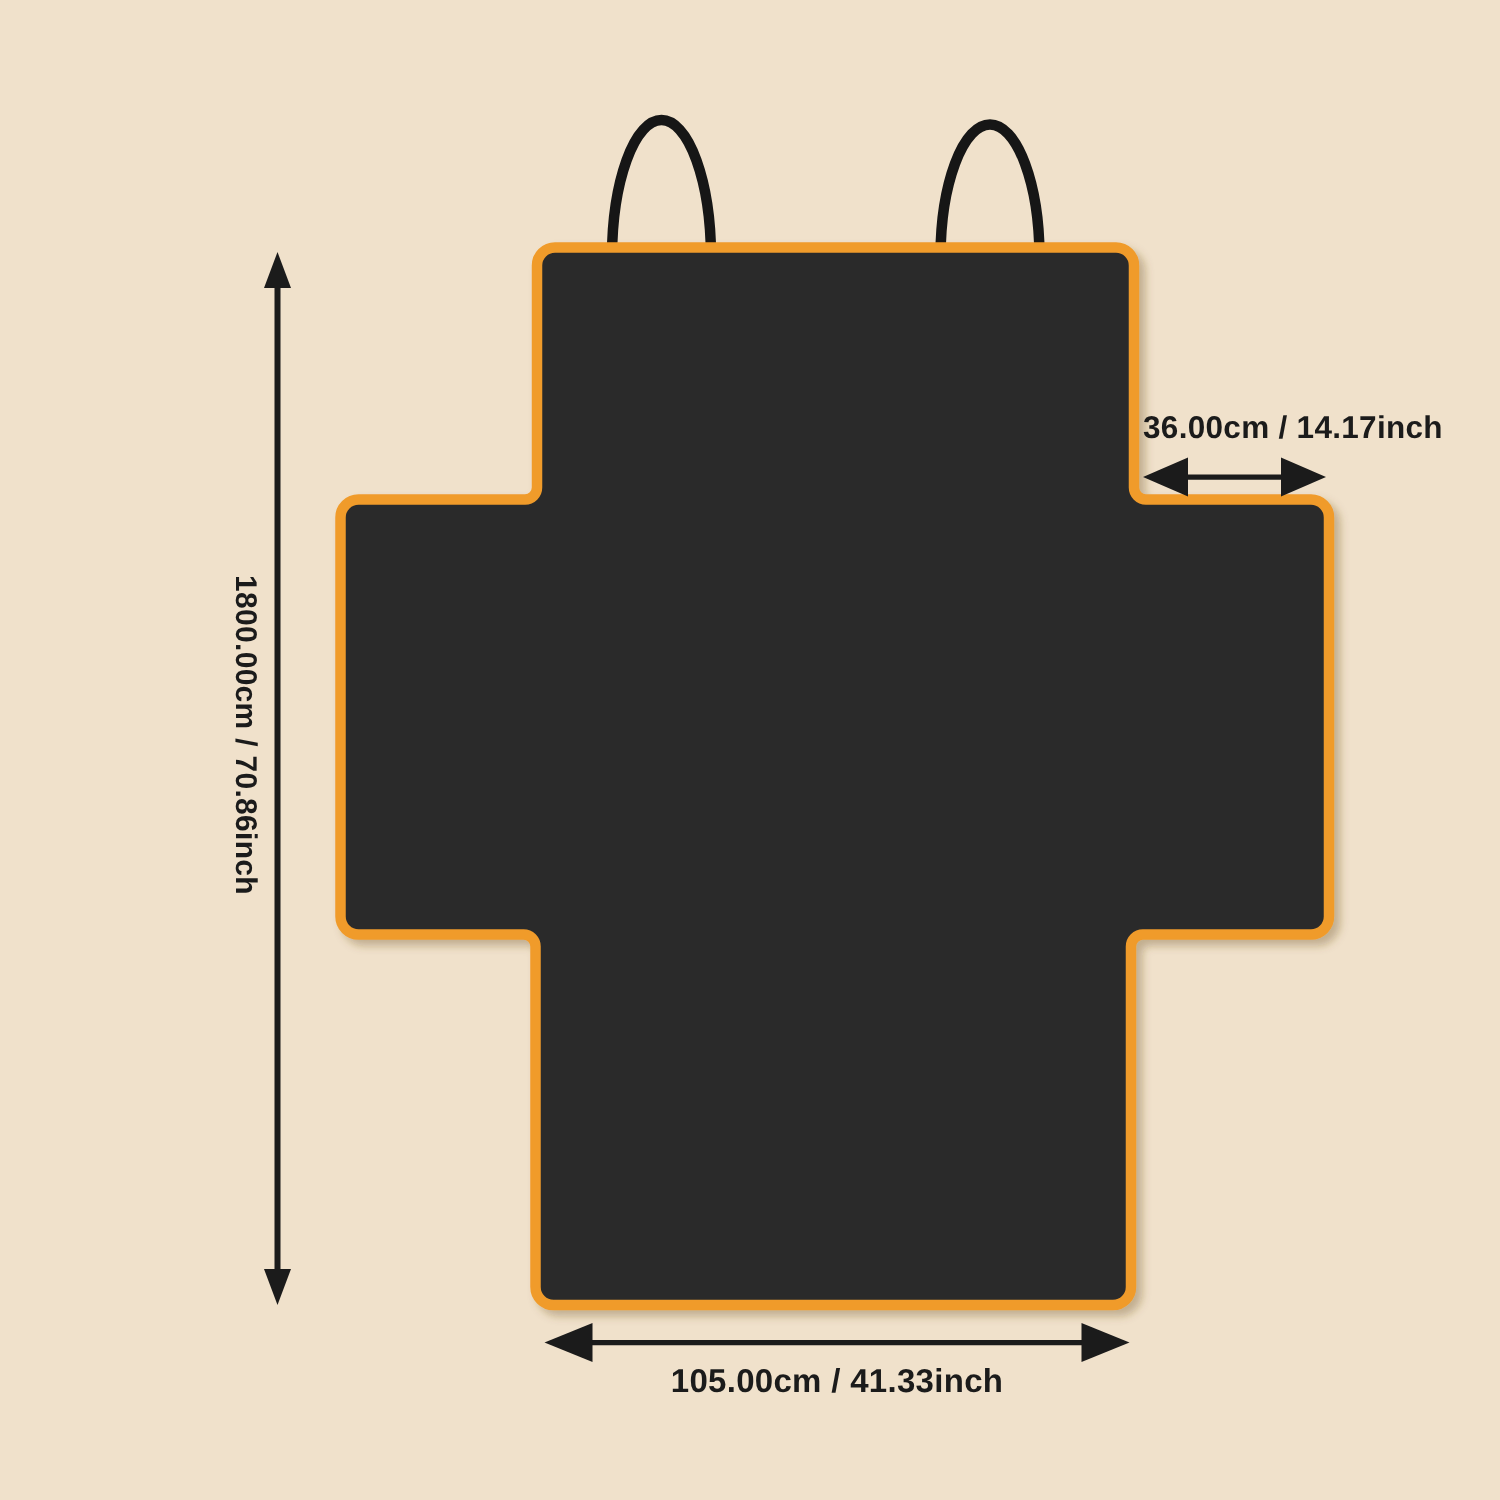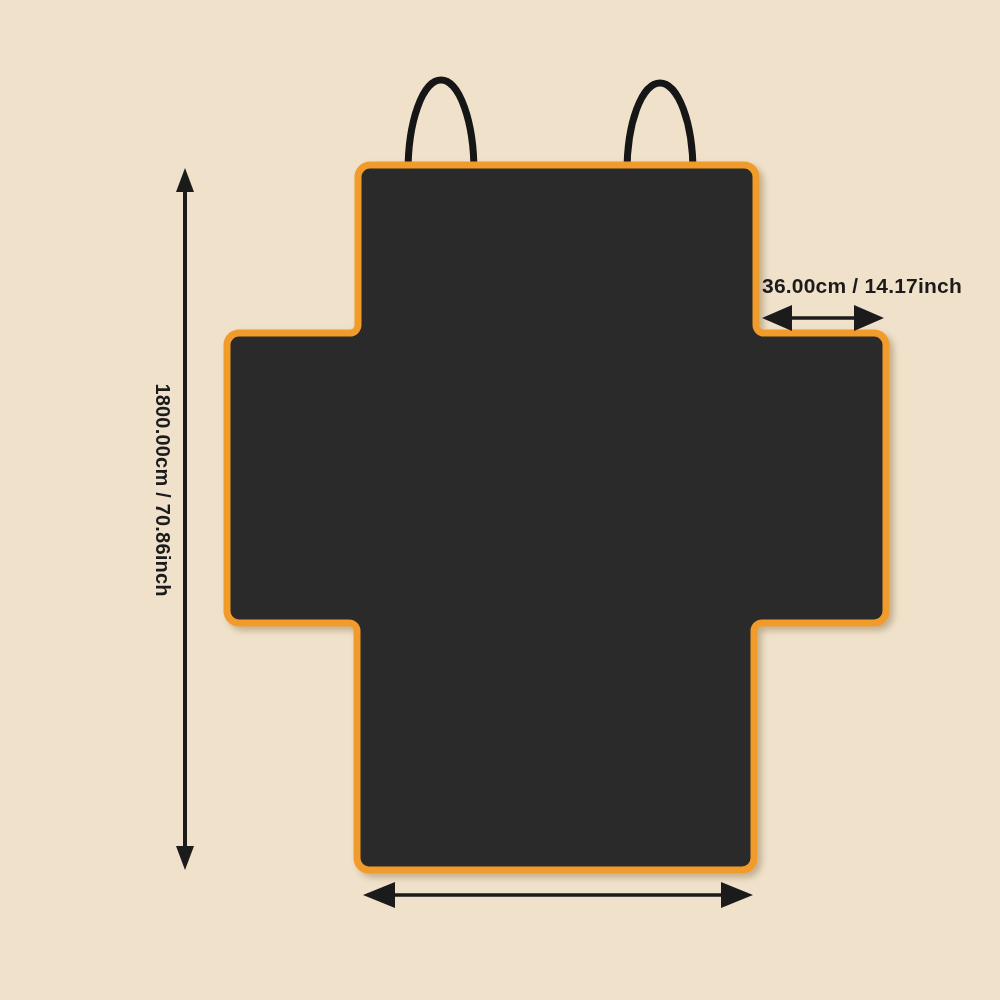--- a/index.html
+++ b/index.html
@@ -91,14 +91,15 @@
       <line x1="392" y1="895" x2="724" y2="895" stroke-width="3.5"></line>
       <polygon points="363,895 395,882 395,908" stroke="none"></polygon>
       <polygon points="753,895 721,882 721,908" stroke="none"></polygon>
     </g>
   </svg>
 
   <div class="dim-label height">1800.00cm / 70.86inch</div>
 
   <div class="dim-label topwidth">36.00cm / 14.17inch</div>
 
+  <div class="dim-label bottomwidth">105.00cm / 41.33inch</div>
 
 </div>
 
 </body></html>

